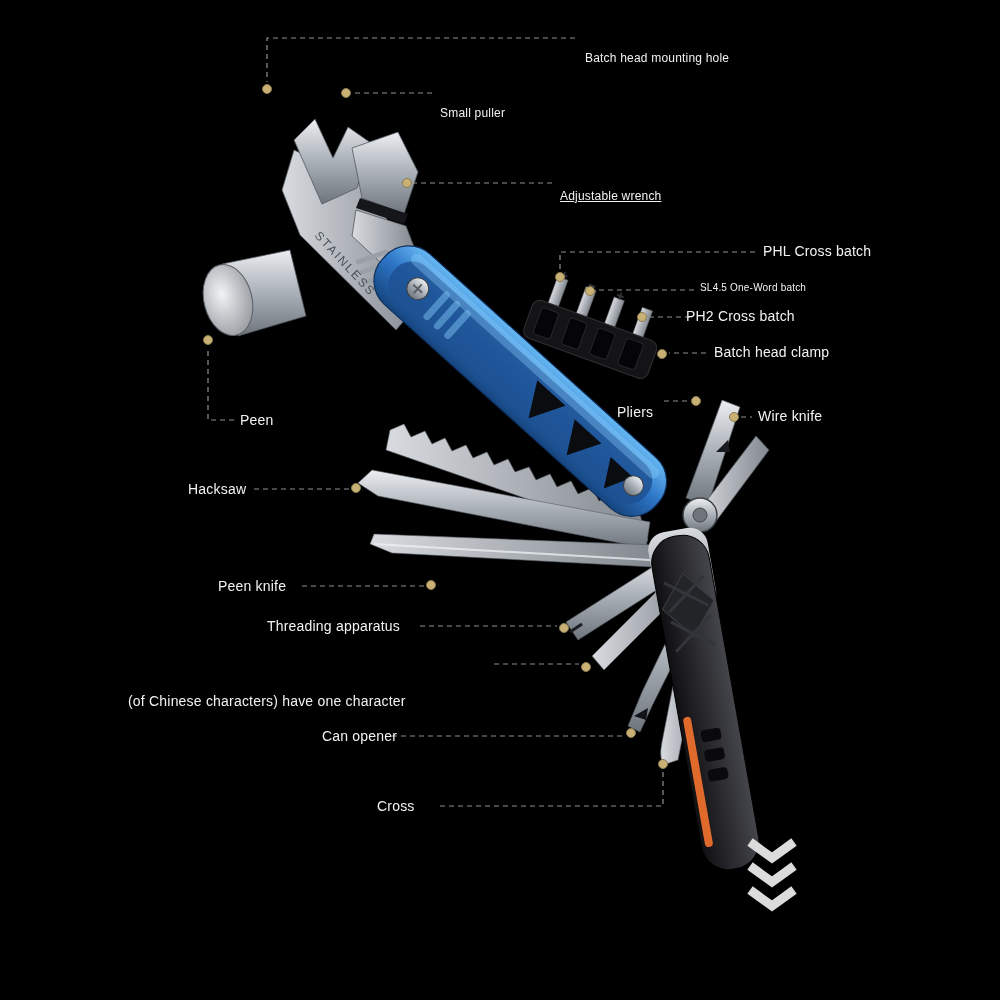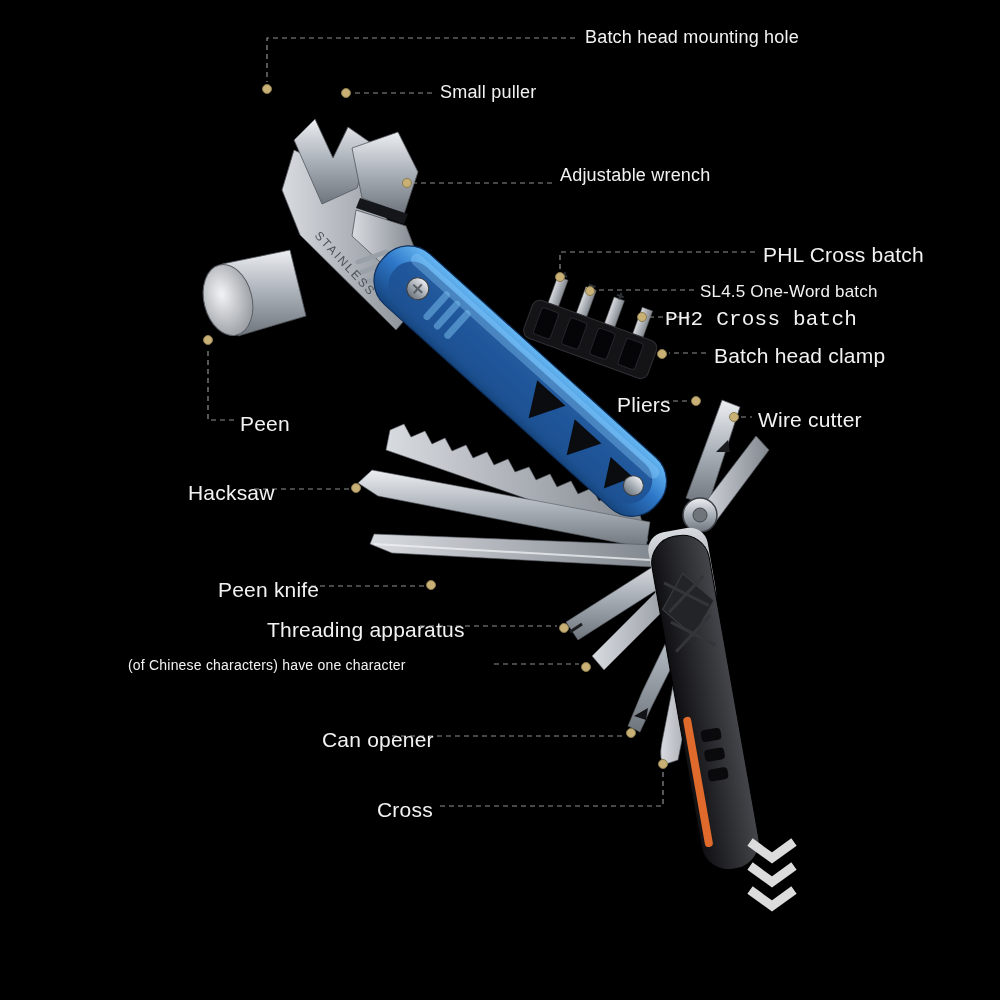--- a/index.html
+++ b/index.html
@@ -4,24 +4,24 @@
 <style>
   html,body{margin:0;padding:0;background:#000;}
   #stage{
     position:relative;width:1000px;height:1000px;background:#000;overflow:hidden;
     font-family:"Liberation Sans",sans-serif;
   }
   #stage svg.layer{position:absolute;left:0;top:0;}
   .callout{
     position:absolute;color:#f2f2f2;white-space:nowrap;letter-spacing:.2px;
   }
-  .lg{font-size:18px;}
-  .md{font-size:21px;}
-  .sm{font-size:17px;}
-  .note{font-size:14px;}
+  .lg{font-size:12px;margin-top:24px;}
+  .md{font-size:14px;}
+  .sm{font-size:10px;}
+  .note{font-size:14px;margin-top:36px;}
 </style>
 </head>
 <body>
 
 <div id="stage">
 
   <svg class="layer" width="1000" height="1000" viewBox="0 0 1000 1000">
     <defs>
       <linearGradient id="steel" x1="0" y1="0" x2="0" y2="1">
         <stop offset="0" stop-color="#eceef1"></stop>
@@ -178,27 +178,27 @@
       <circle cx="431" cy="585" r="4.5"></circle>
       <circle cx="564" cy="628" r="4.5"></circle>
       <circle cx="586" cy="667" r="4.5"></circle>
       <circle cx="631" cy="733" r="4.5"></circle>
       <circle cx="663" cy="764" r="4.5"></circle>
     </g>
   </svg>
 
   <div class="callout lg" style="left:585px;top:27px;">Batch head mounting hole</div>
   <div class="callout lg" style="left:440px;top:82px;">Small puller</div>
-  <div class="callout lg" style="left:560px;top:165px;">Adjustable wrench</div>
+  <div class="callout lg" style="left:560px;top:165px;text-decoration:underline;">Adjustable wrench</div>
   <div class="callout md" style="left:763px;top:243px;">PHL Cross batch</div>
   <div class="callout sm" style="left:700px;top:282px;">SL4.5 One-Word batch</div>
-  <div class="callout md" style="left:665px;top:308px;font-family:Liberation Mono, monospace;">PH2 Cross batch</div>
+  <div class="callout md" style="left:686px;top:308px;">PH2 Cross batch</div>
   <div class="callout md" style="left:714px;top:344px;">Batch head clamp</div>
-  <div class="callout md" style="left:617px;top:393px;text-align:center;">Pliers</div>
-  <div class="callout md" style="left:758px;top:408px;">Wire cutter</div>
+  <div class="callout md" style="left:617px;top:404px;text-align:center;">Pliers</div>
+  <div class="callout md" style="left:758px;top:408px;">Wire knife</div>
   <div class="callout md" style="left:240px;top:412px;">Peen</div>
   <div class="callout md" style="left:188px;top:481px;">Hacksaw</div>
   <div class="callout md" style="left:218px;top:578px;">Peen knife</div>
   <div class="callout md" style="left:267px;top:618px;">Threading apparatus</div>
   <div class="callout note" style="left:128px;top:657px;">(of Chinese characters) have one character</div>
   <div class="callout md" style="left:298px;top:728px;margin-left:24px;">Can opener</div>
   <div class="callout md" style="left:377px;top:798px;">Cross</div>
 
 </div>
 

